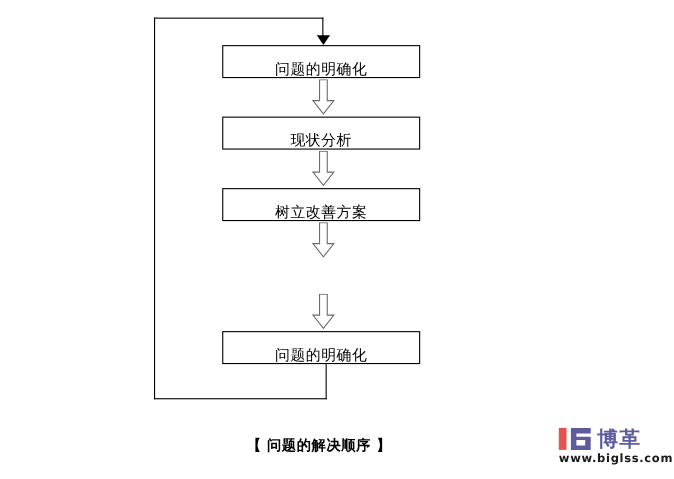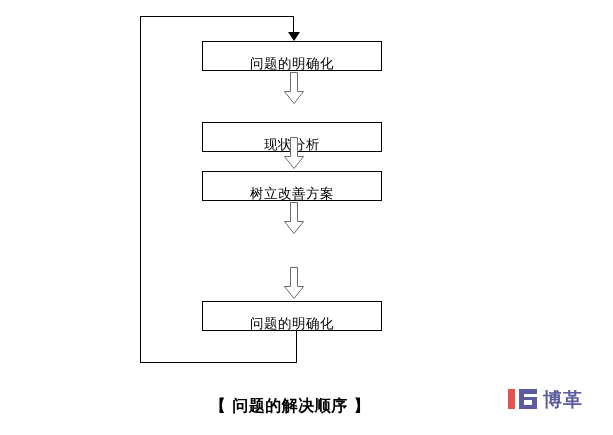--- a/index.html
+++ b/index.html
@@ -34,21 +34,21 @@
   .pbox .ptext {
     font-family: "DejaVu Sans", "Liberation Sans", sans-serif;
     font-size: 13.5px;
     line-height: 1;
     color: #000000;
     letter-spacing: 0.5px;
     white-space: pre;
   }
 
   .box1 { top: 41px; }
-  .box2 { top: 106px; margin-top: 16px; }
+  .box2 { top: 106px; }
   .box3 { top: 171px; }
   .box4 { top: 236px; }
   .box5 { top: 301px; }
 
   
   .blockarrow {
     position: absolute;
     left: 283px;
     width: 22px;
     height: 33px;
@@ -82,21 +82,21 @@
   }
 
   
   .caption {
     position: absolute;
     left: 0;
     top: 396px;
     width: 580px;
     text-align: center;
     font-family: "DejaVu Sans", "Liberation Sans", sans-serif;
-    font-size: 16px;
+    font-size: 13px;
     font-weight: bold;
     color: #000000;
     letter-spacing: 0.5px;
     white-space: pre;
   }
 
   
   .logo {
     position: absolute;
     left: 507px;
@@ -199,15 +199,16 @@
     <div class="logo-row">
       <span class="logo-mark">
         <svg width="32" height="22" viewBox="0 0 32 22" xmlns="http://www.w3.org/2000/svg">
           <rect x="1" y="1" width="7" height="20" fill="#e4544e"></rect>
           <path d="M12 1 H30 V6 H17 V9 H30 V21 H12 Z" fill="#5b5b9e"></path>
           <rect x="17" y="12" width="8" height="5" fill="#ffffff"></rect>
         </svg>
       </span>
       <span class="logo-cn">博革</span>
     </div>
+    <div class="logo-url">www.biglss.com</div>
   </div>
 
 </div>
 
 </body></html>

